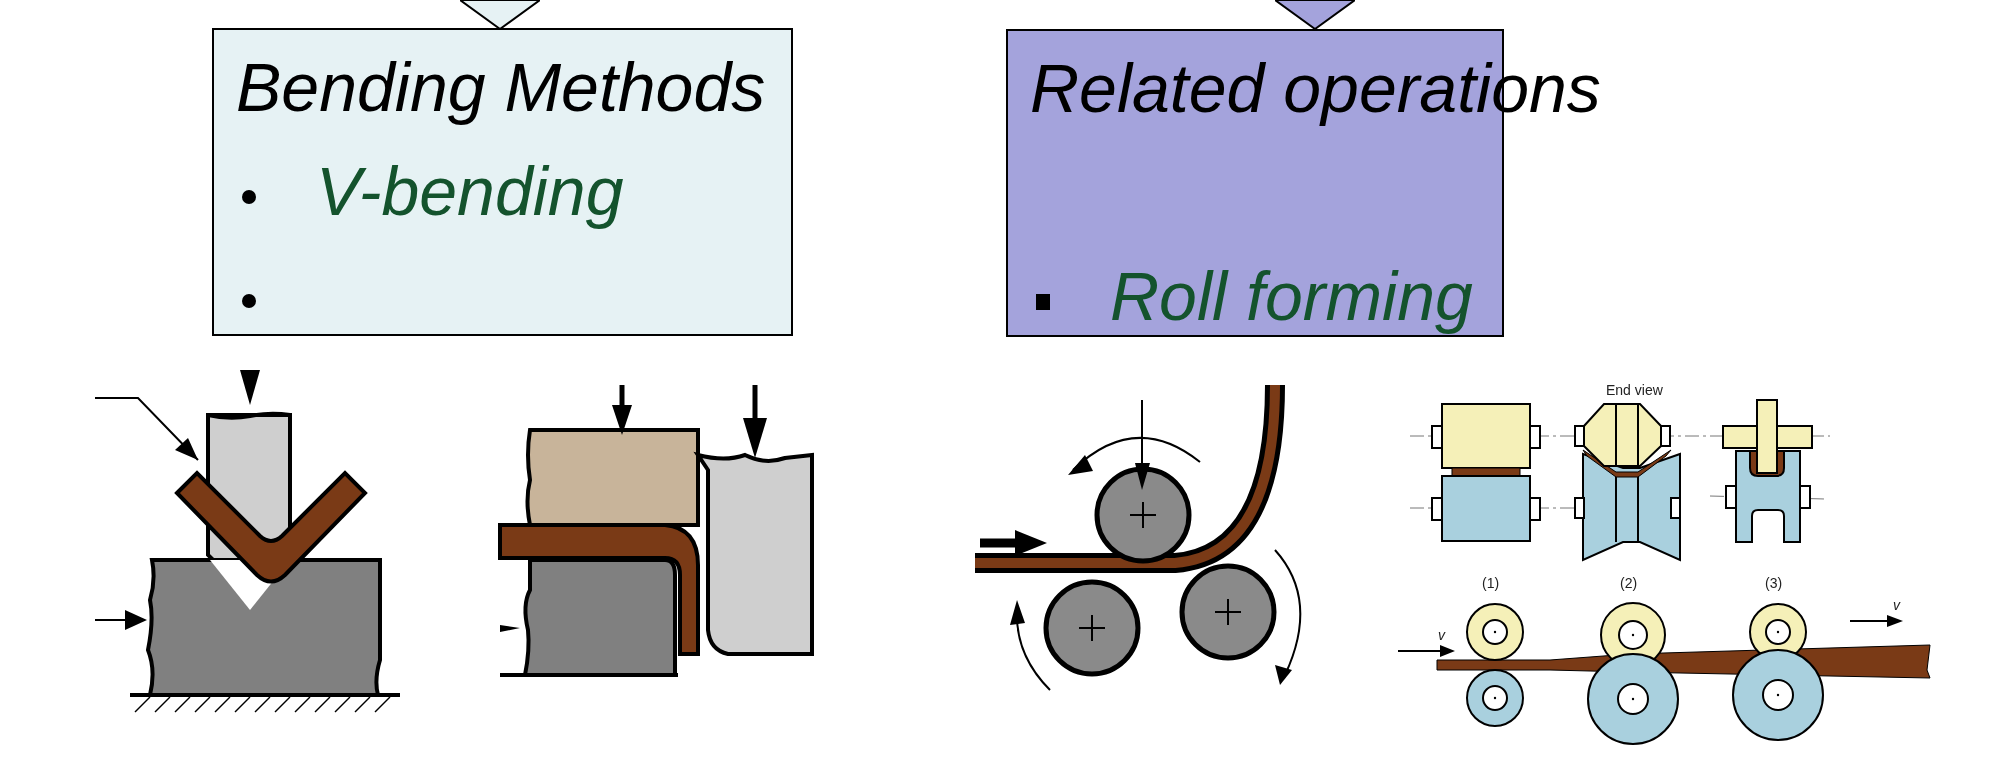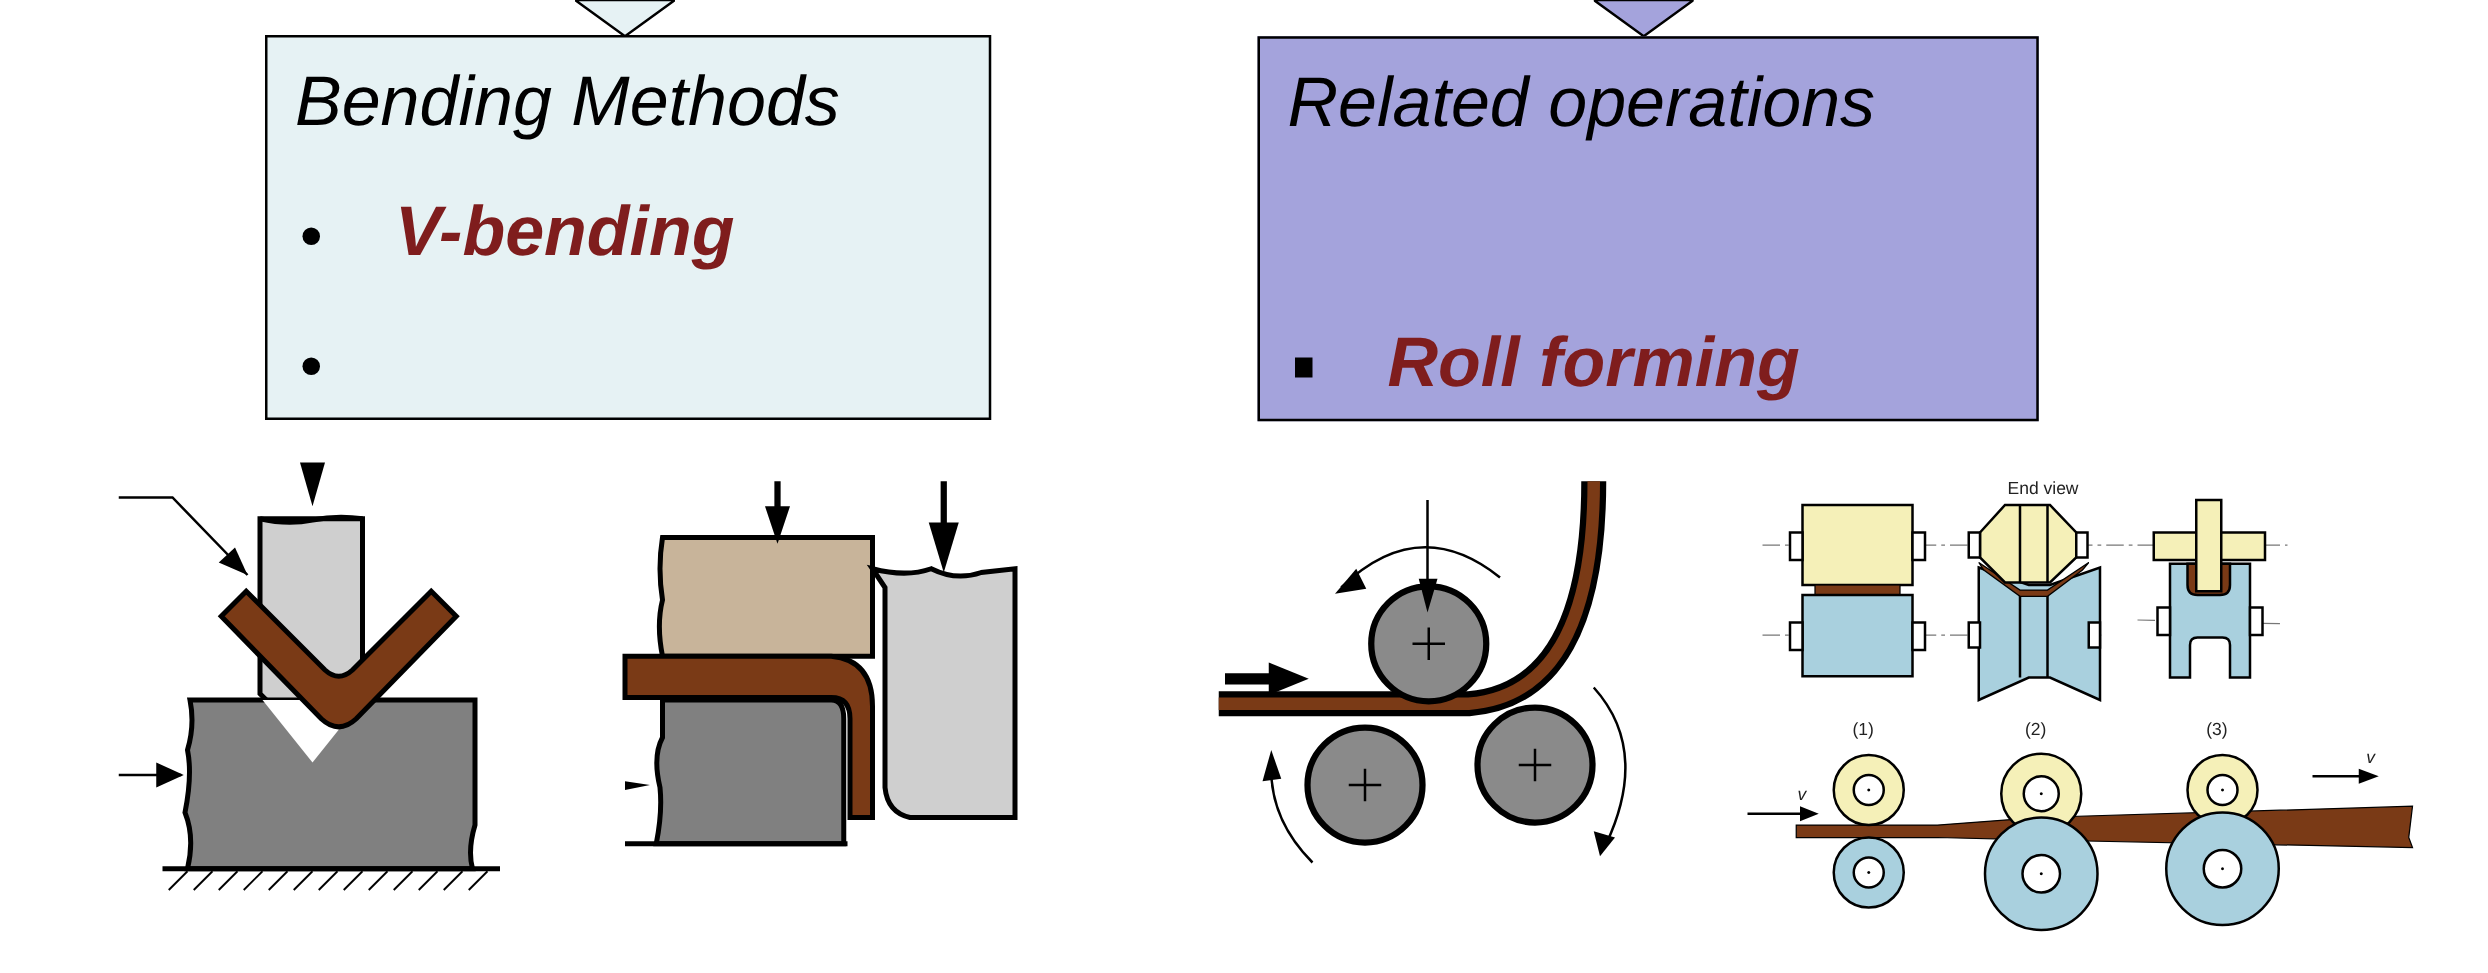--- a/index.html
+++ b/index.html
@@ -1,22 +1,22 @@
 <!DOCTYPE html>
 <html><head>
 <meta charset="utf-8">
 <style>
   html, body { margin:0; padding:0; background:#ffffff; }
   body { width:1990px; height:778px; position:relative; overflow:hidden;
          font-family:"Liberation Sans", sans-serif; }
   .box { position:absolute; border:2px solid #000; box-sizing:border-box; }
   .box-left { left:212px; top:28px; width:581px; height:308px; background:#e6f2f4; }
-  .box-right { left:1006px; top:29px; width:625px; height:308px; background:#a4a3dc; }
-  .box-title { position:absolute; left:22px; top:18px; font-style:italic; font-size:56px; color:#000; white-space:nowrap; }
-  .box-item { position:absolute; left:22px; font-style:italic; font-size:56px; color:#7f1d1d; white-space:nowrap;font-weight:bold; }
+  .box-right { left:1006px; top:29px; width:498px; height:308px; background:#a4a3dc; }
+  .box-title { position:absolute; left:22px; top:18px; font-style:italic; font-size:68px; color:#000; white-space:nowrap; }
+  .box-item { position:absolute; left:22px; font-style:italic; font-size:68px; color:#14532d; white-space:nowrap; }
   .box-item .bullet { display:inline-block; width:80px; }
   .box-item .txt { display:inline-block; }
   .dot { display:inline-block; width:14px; height:14px; border-radius:50%; background:#000; vertical-align:middle; margin-left:6px; }
   .sq { display:inline-block; width:14px; height:16px; background:#000; vertical-align:middle; margin-left:6px; }
   .pointer { position:absolute; }
   svg.fig { position:absolute; overflow:visible; }
   .small-label { font-family:"Liberation Sans", sans-serif; font-size:14px; fill:#222; }
 </style>
 </head>
 <body>

